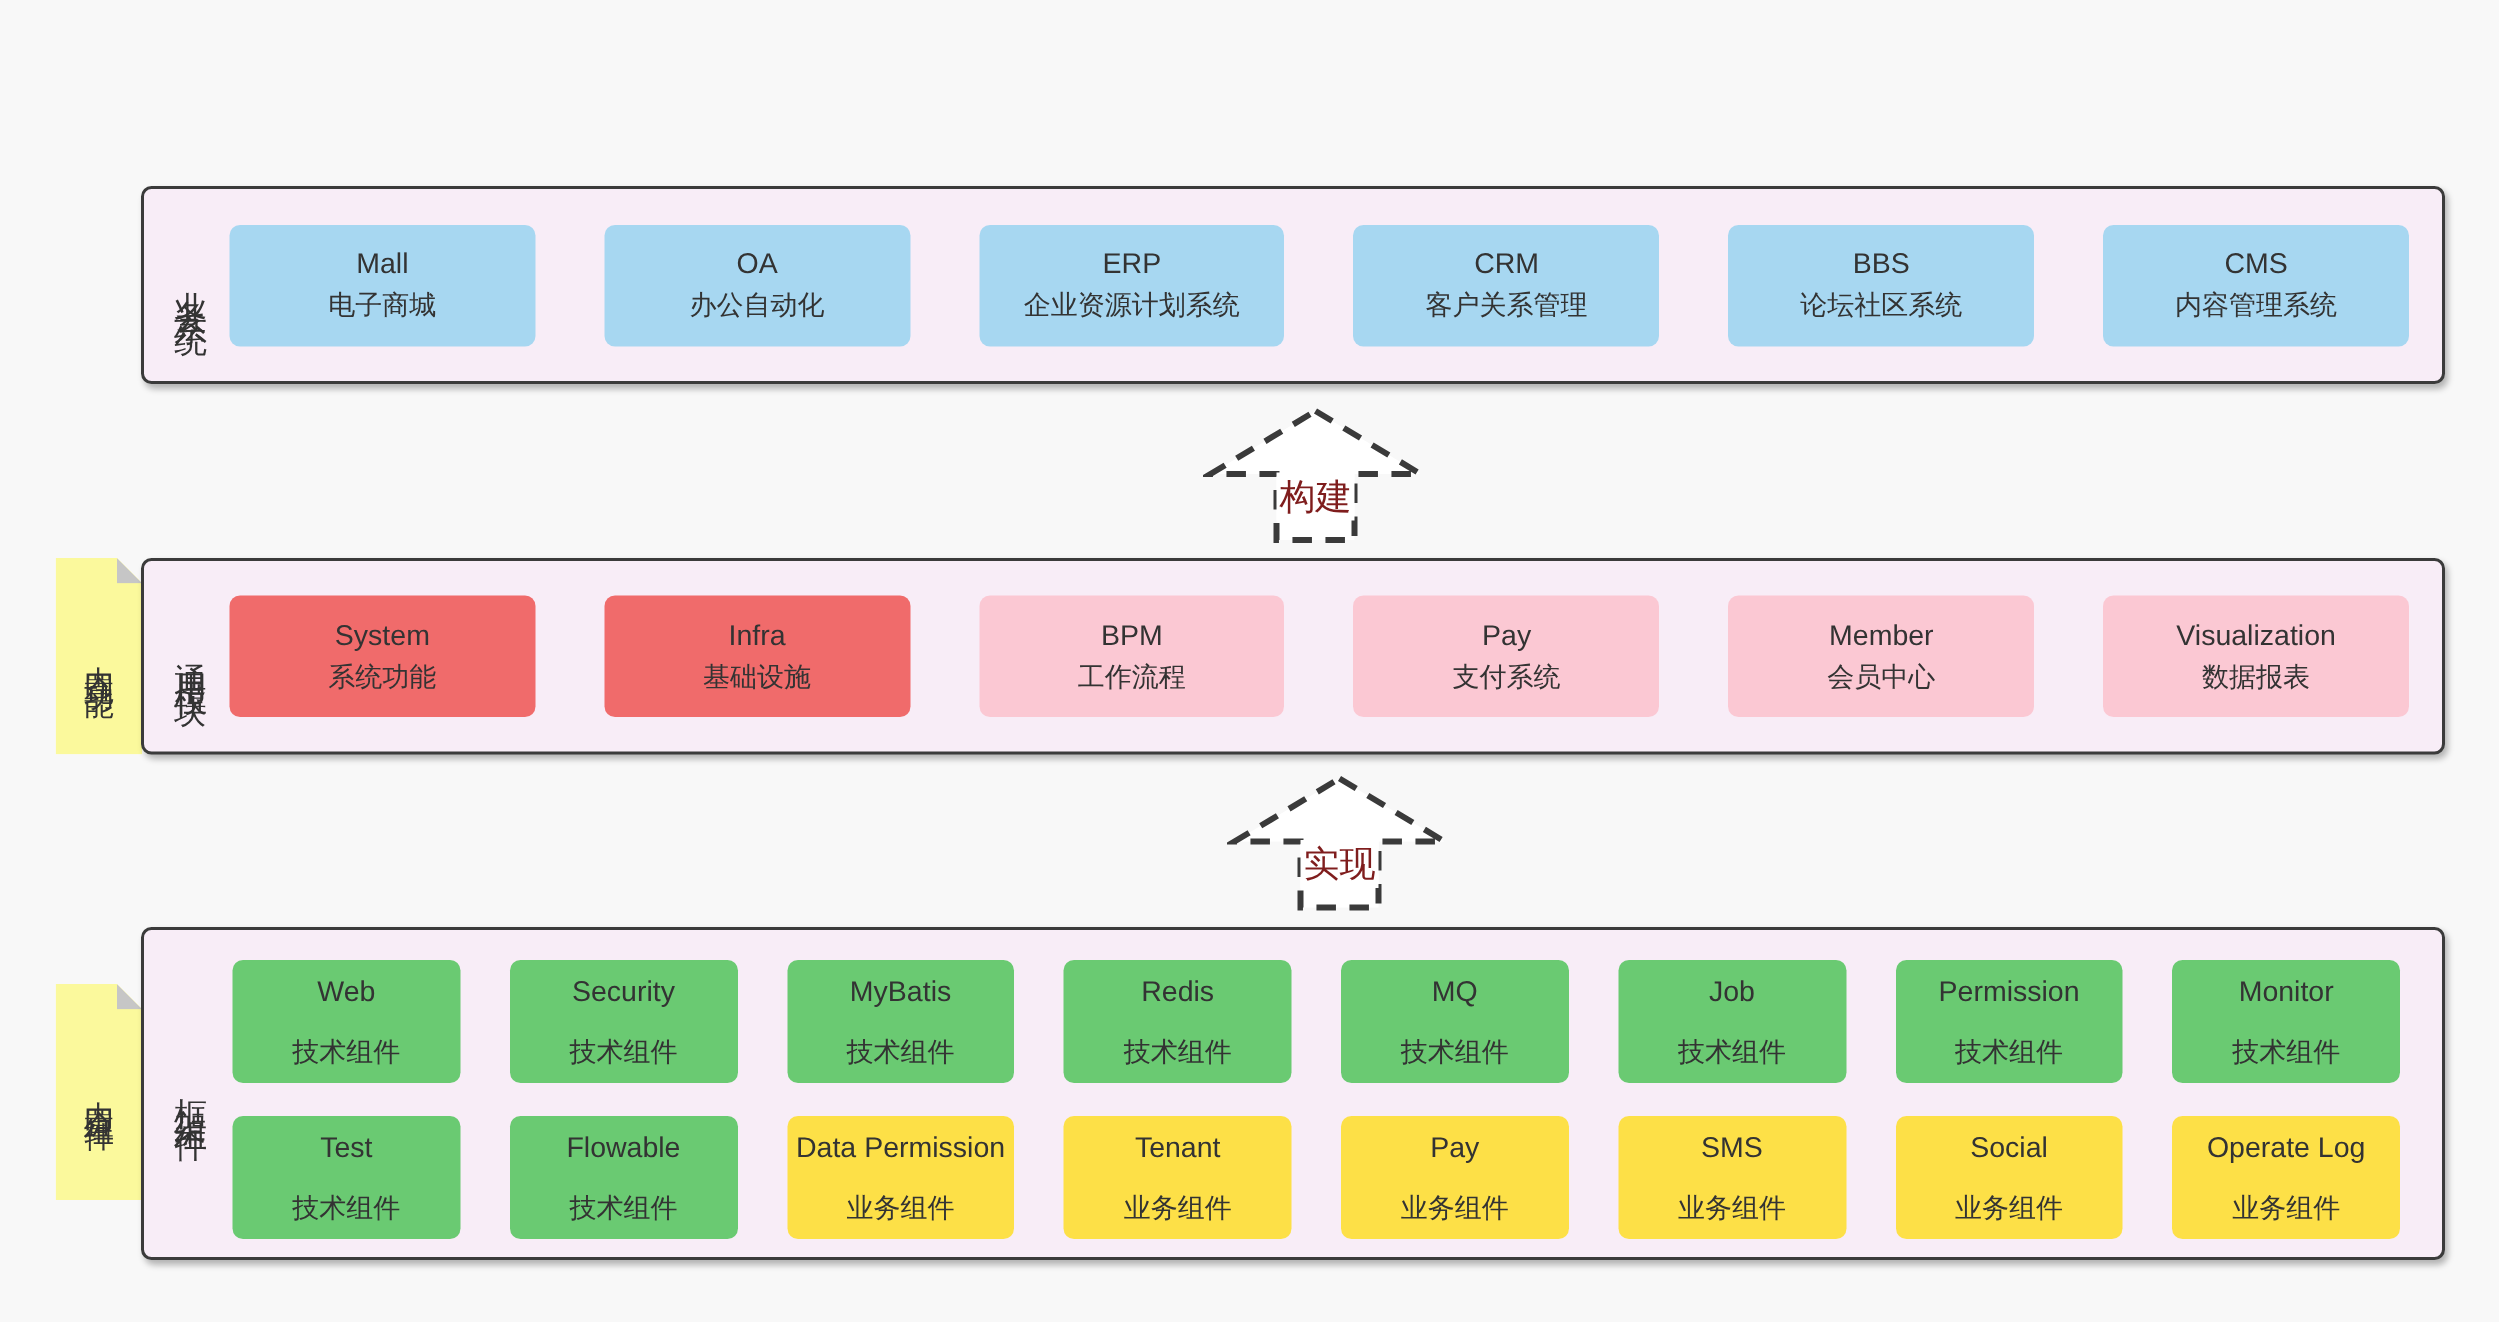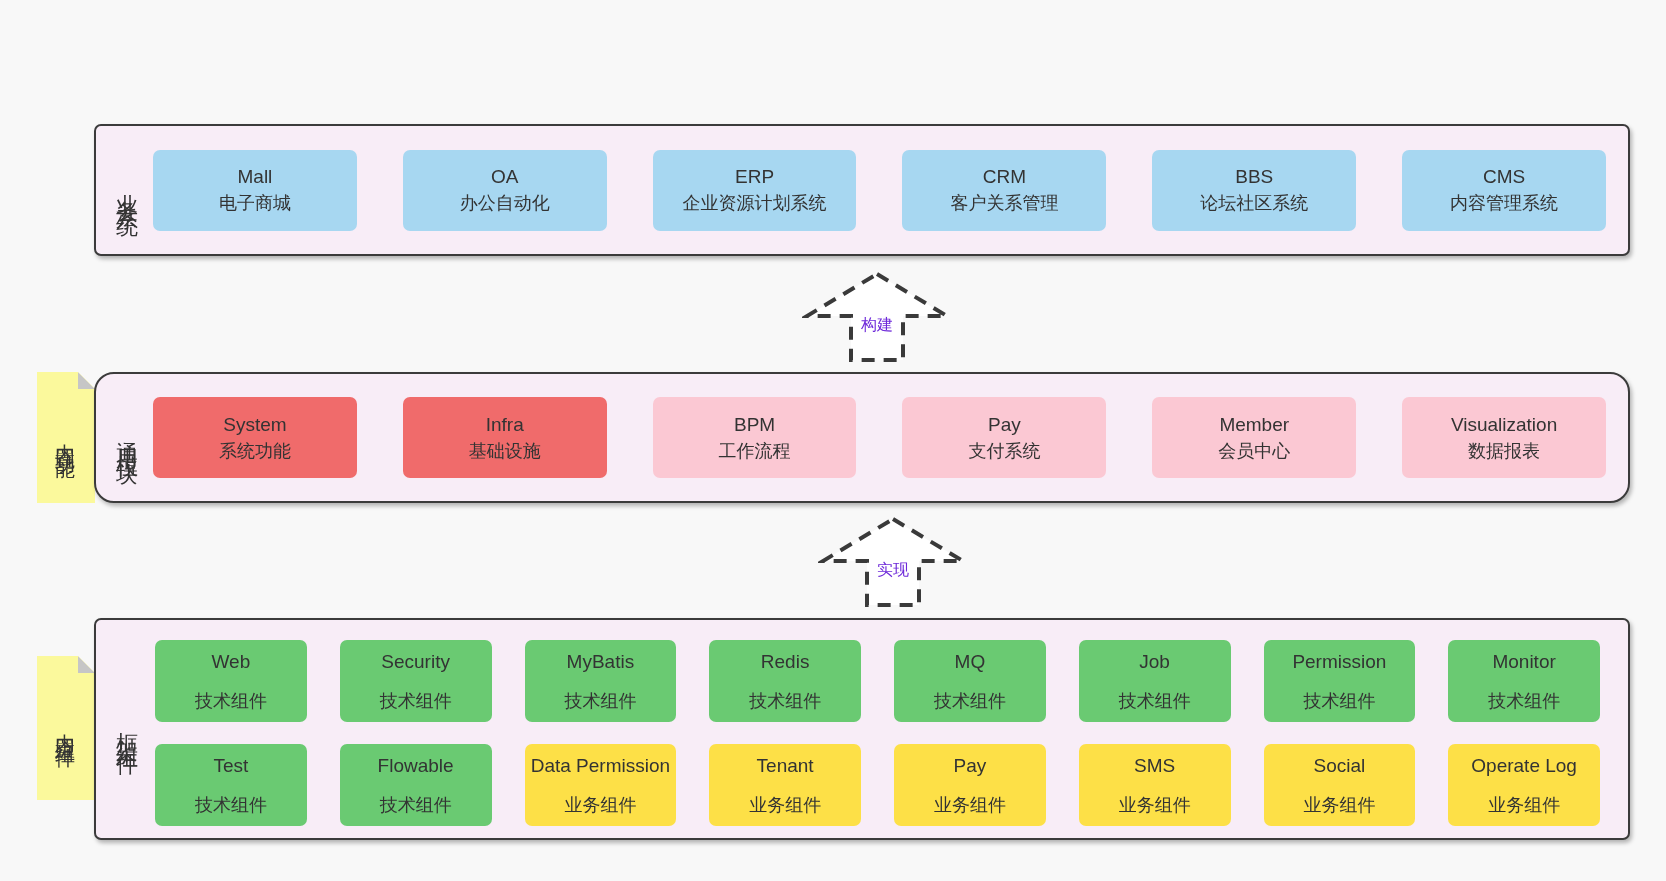--- a/index.html
+++ b/index.html
@@ -10,21 +10,21 @@
     color:#333333;
   }
   
   .panel{
     position:absolute;left:94px;width:1536px;box-sizing:border-box;
     background:#f8edf7;border:2px solid #3b3b3b;border-radius:7px;
     box-shadow:2px 3px 4px rgba(0,0,0,.28);
     z-index:1;
   }
   #panel-business{top:124px;height:132px;}
-  #panel-modules{top:372px;height:131px;border-radius:20px;}
+  #panel-modules{top:372px;height:131px;}
   #panel-components{top:618px;height:222px;}
 
   .side-label{
     position:absolute;left:16px;top:50%;transform:translateY(-50%);
     writing-mode:vertical-rl;text-orientation:upright;
     font-size:22px;letter-spacing:7px;color:#333;
   }
 
   
   .boxrow{
@@ -71,21 +71,21 @@
     font-size:20px;letter-spacing:5px;color:#333;
   }
 
   
   .arrow{position:absolute;width:150px;height:92px;z-index:2;}
   #arrow-build{left:802px;top:271px;}
   #arrow-implement{left:818px;top:516px;}
   .arrow svg{display:block;}
   .arrow-label{
     position:absolute;left:50%;top:44px;transform:translateX(-50%);
-    background:#ffffff;padding:0 2px;font-size:16px;color:#6d28d9;white-space:nowrap;
+    background:#ffffff;padding:0 2px;font-size:24px;color:#7f1d1d;white-space:nowrap;
   }
 </style>
 </head>
 <body>
 
 <div class="panel" id="panel-business">
   <div class="side-label">业务系统</div>
   <div class="boxrow">
     <div class="box blue">
       <span class="bn">Mall</span>

